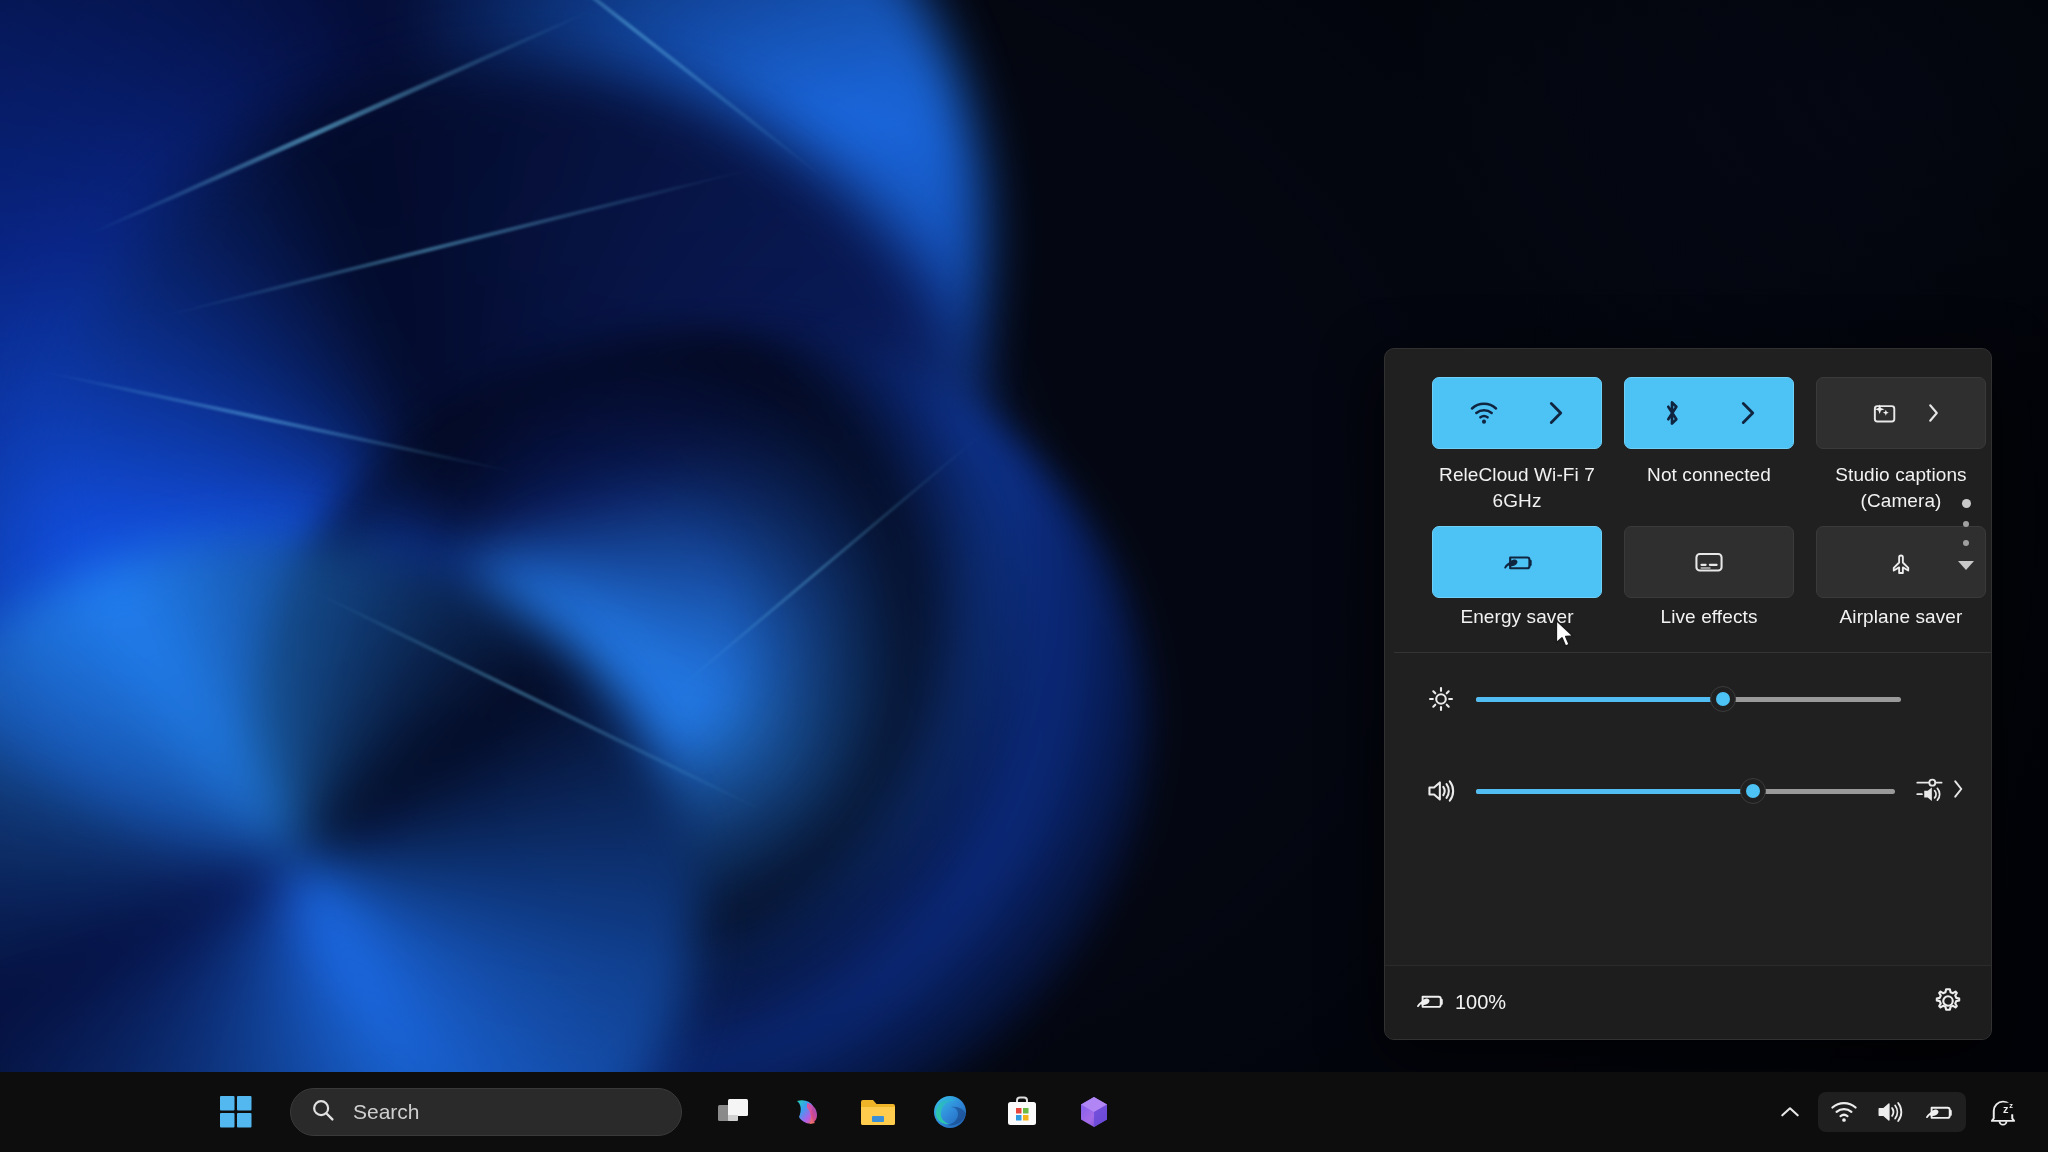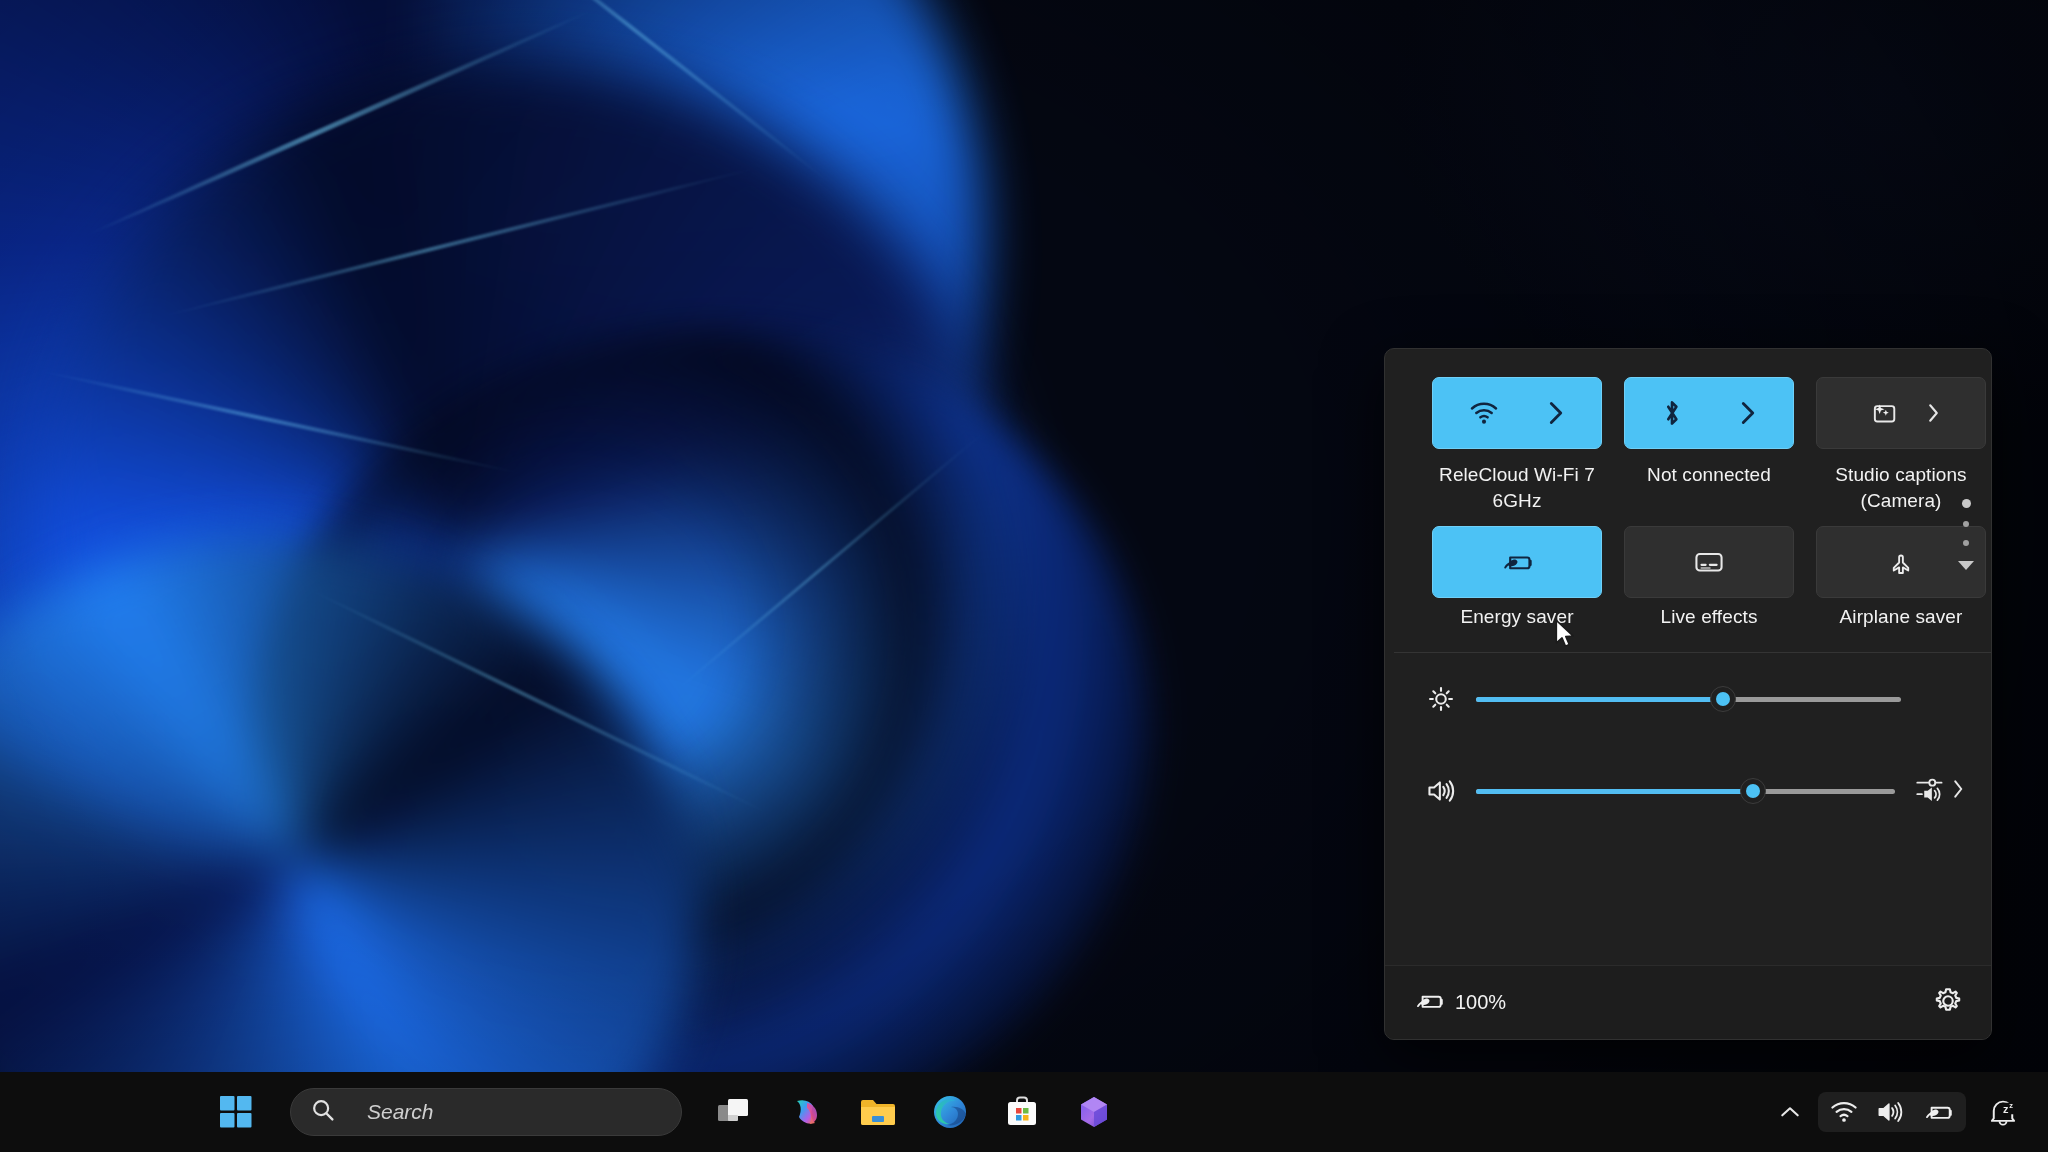--- a/index.html
+++ b/index.html
@@ -288,23 +288,22 @@
   }
   #search-box {
     width: 392px;
     height: 48px;
     background: #2a2a2a;
     border: 1px solid #3a3a3a;
     border-radius: 24px;
     display: flex;
     align-items: center;
     padding: 0 20px;
-    gap: 32px;
+    gap: 18px;
     margin: 0 16px 0 18px;
-    font-style: italic;
   }
   #search-placeholder {
     color: #cfcfcf;
     font-size: 21px;
   }
   #tray {
     position: absolute;
     right: 18px;
     display: flex;
     align-items: center;

